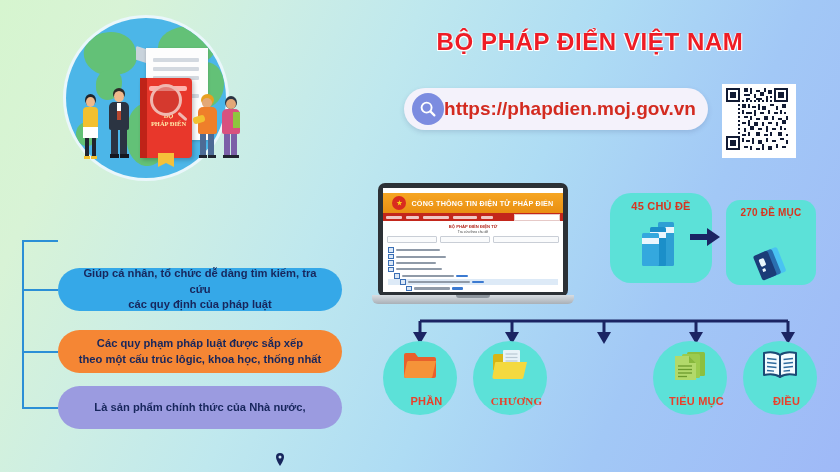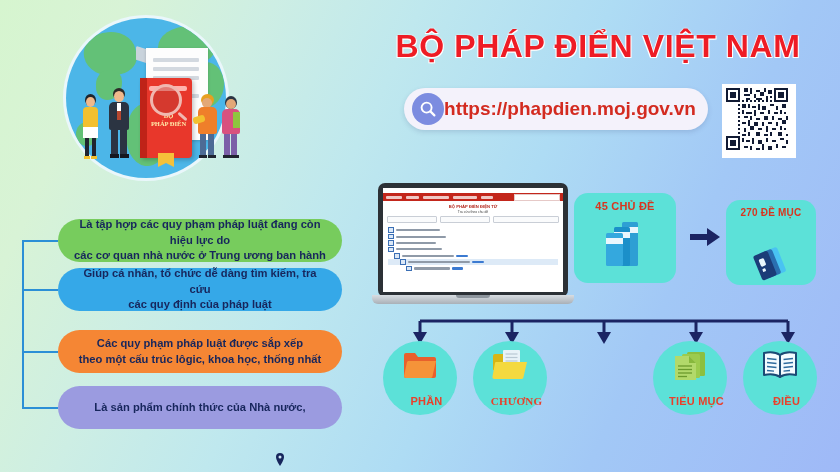--- a/index.html
+++ b/index.html
@@ -41,22 +41,22 @@
   .magnif{position:absolute;left:92px;top:66px;width:26px;height:26px;border-radius:50%;
     border:3px solid #f0b8b0;background:rgba(190,60,50,.45);}
   .magnif:after{content:"";position:absolute;right:-9px;bottom:-5px;width:11px;height:3px;
     background:#f0b8b0;transform:rotate(42deg);border-radius:2px;}
 
   .person{position:absolute;}
   .p-head{position:absolute;border-radius:50%;}
   .p-body{position:absolute;}
 
   
-  .title{position:absolute;left:388px;top:28px;width:420px;text-align:center;
-    color:#ee1c25;font-size:32px;font-weight:bold;letter-spacing:.6px;
+  .title{position:absolute;left:380px;top:28px;width:420px;text-align:center;
+    color:#ee1c25;font-size:24px;font-weight:bold;letter-spacing:.6px;
     text-shadow:0 0 2px #fff,1px 1px 0 #fff,-1px 1px 0 #fff;}
 
   
   .url-pill{position:absolute;left:404px;top:88px;width:304px;height:42px;border-radius:21px;
     background:#f4f2fb;box-shadow:0 2px 5px rgba(60,70,120,.18);display:flex;align-items:center;
     padding-left:8px;box-sizing:border-box;}
   .url-ico{width:32px;height:32px;border-radius:50%;background:#7c8ce0;flex:0 0 auto;
     display:flex;align-items:center;justify-content:center;}
   .url-txt{flex:1;text-align:center;color:#d32b20;font-size:19px;font-weight:bold;padding-right:12px;}
 
@@ -103,21 +103,21 @@
   .tlink{height:2.1px;background:#3b7ad1;border-radius:1px;}
   .tr.sel{background:#ddeaf7;}
   .base{position:absolute;left:0;top:112px;width:202px;height:9px;background:linear-gradient(#d8dde2,#a9b0b7);
     border-radius:0 0 6px 6px;}
   .base:after{content:"";position:absolute;left:50%;top:0;transform:translateX(-50%);width:34px;height:3px;
     background:#8d959d;border-radius:0 0 4px 4px;}
 
   
   .stat{position:absolute;border-radius:14px;background:#5ce1d8;display:flex;flex-direction:column;
     align-items:center;padding-top:7px;box-sizing:border-box;}
-  .stat-a{left:574px;top:193px;width:102px;height:90px;}
+  .stat-a{left:610px;top:193px;width:102px;height:90px;border-radius:21px;}
   .stat-b{left:726px;top:200px;width:90px;height:85px;gap:24px;}
   .stat-lbl{color:#d8351f;font-size:11px;font-weight:bold;letter-spacing:.2px;white-space:nowrap;}
   .stat-b .stat-lbl{font-size:10px;}
   .arrow-mid{position:absolute;left:690px;top:228px;width:30px;height:18px;}
 
   
   .conn{position:absolute;left:395px;top:318px;width:418px;height:30px;}
 
   
   .cat{position:absolute;width:74px;height:74px;border-radius:50%;background:#5ce1d8;
@@ -338,26 +338,20 @@
       </g>
     </svg>
   </div>
 
   <div class="bracket"></div>
   <div class="br-arm" style="top:240px;"></div>
   <div class="br-arm" style="top:289px;"></div>
   <div class="br-arm" style="top:351px;"></div>
   <div class="br-arm" style="top:407px;"></div>
 
-  <div class="box bx1">
-    <div>
-      <span>Là tập hợp các quy phạm pháp luật đang còn hiệu lực do</span><br>
-      <span>các cơ quan nhà nước ở Trung ương ban hành</span>
-    </div>
-  </div>
   <div class="box bx2">
     <div>
       <span>Giúp cá nhân, tổ chức dễ dàng tìm kiếm, tra cứu</span><br>
       <span>các quy định của pháp luật</span>
     </div>
   </div>
   <div class="box bx3">
     <div>
       <span>Các quy phạm pháp luật được sắp xếp</span><br>
       <span>theo một cấu trúc lôgic, khoa học, thống nhất</span>
@@ -366,20 +360,24 @@
   <div class="box bx4">
     <div>
       <span>Là sản phẩm chính thức của Nhà nước,</span><br>
     </div>
   </div>
 
   <div class="laptop">
     <div class="lid">
       <div class="screen">
         <div class="site-top"></div>
+        <div class="site-hdr">
+          <span class="emblem"></span>
+          <span class="site-ttl">CỔNG THÔNG TIN ĐIỆN TỬ PHÁP ĐIỂN</span>
+        </div>
         <div class="site-nav">
           <span class="nav-i" style="width:16px"></span>
           <span class="nav-i" style="width:13px"></span>
           <span class="nav-i" style="width:26px"></span>
           <span class="nav-i" style="width:24px"></span>
           <span class="nav-i" style="width:12px"></span>
           <span class="nav-search"></span>
         </div>
         <div class="site-sub">BỘ PHÁP ĐIỂN ĐIỆN TỬ</div>
         <div class="site-sub2">Tra cứu theo chủ đề</div>

